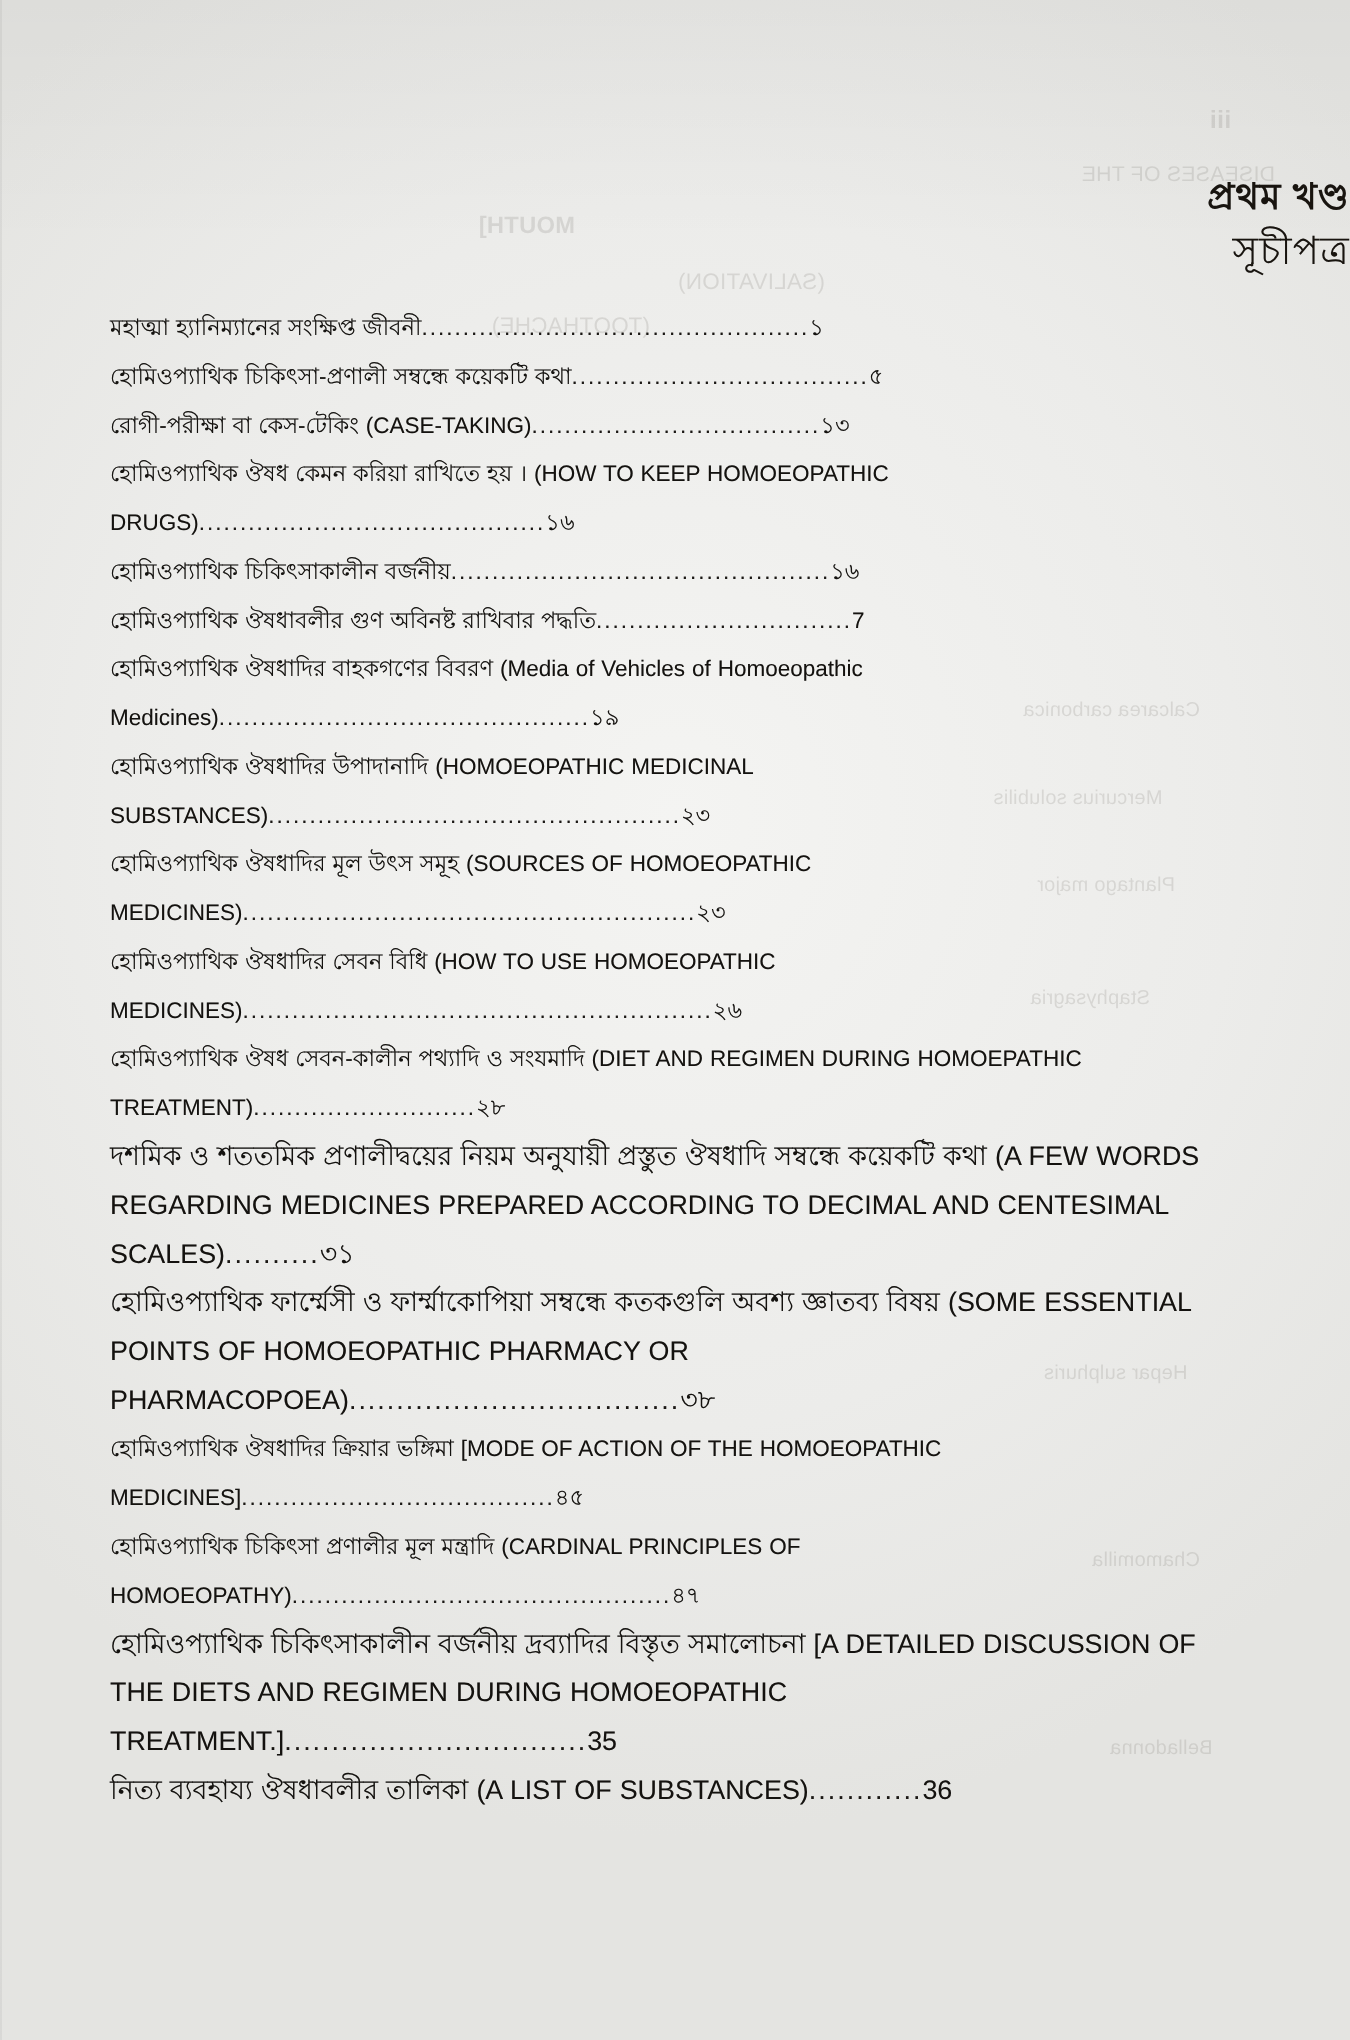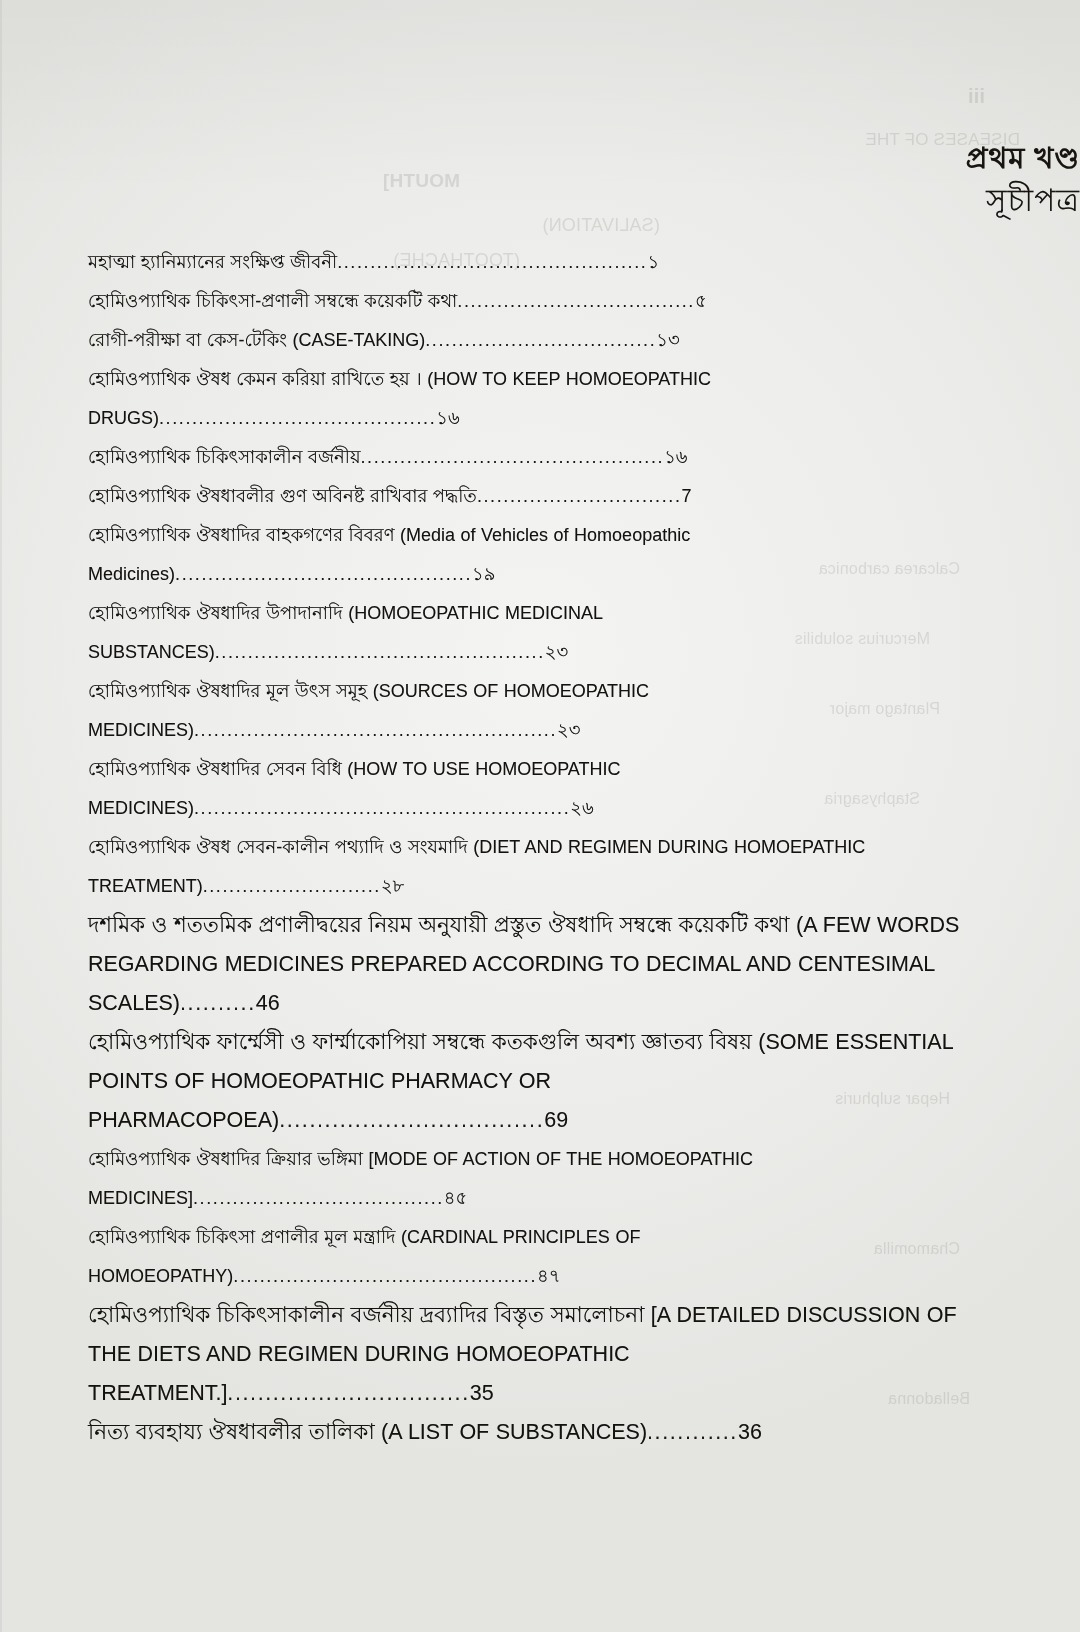--- a/index.html
+++ b/index.html
@@ -169,24 +169,24 @@
     <div class="toc-entry">
       <span class="txt">হোমিওপ্যাথিক ঔষধাদির মূল উৎস সমূহ (SOURCES OF HOMOEOPATHIC MEDICINES)</span><span class="dots">.......................................................</span><span class="pg">২৩</span>
     </div>
     <div class="toc-entry">
       <span class="txt">হোমিওপ্যাথিক ঔষধাদির সেবন বিধি (HOW TO USE HOMOEOPATHIC MEDICINES)</span><span class="dots">.........................................................</span><span class="pg">২৬</span>
     </div>
     <div class="toc-entry">
       <span class="txt">হোমিওপ্যাথিক ঔষধ সেবন-কালীন পথ্যাদি ও সংযমাদি (DIET AND REGIMEN DURING HOMOEPATHIC TREATMENT)</span><span class="dots">...........................</span><span class="pg">২৮</span>
     </div>
     <div class="toc-entry wide">
-      <span class="txt">দশমিক ও শততমিক প্রণালীদ্বয়ের নিয়ম অনুযায়ী প্রস্তুত ঔষধাদি সম্বন্ধে কয়েকটি কথা (A FEW WORDS REGARDING MEDICINES PREPARED ACCORDING TO DECIMAL AND CENTESIMAL SCALES)</span><span class="dots">..........</span><span class="pg">46</span>
-    </div>
-    <div class="toc-entry wide">
-      <span class="txt">হোমিওপ্যাথিক ফার্ম্মেসী ও ফার্ম্মাকোপিয়া সম্বন্ধে কতকগুলি অবশ্য জ্ঞাতব্য বিষয় (SOME ESSENTIAL POINTS OF HOMOEOPATHIC PHARMACY OR PHARMACOPOEA)</span><span class="dots">...................................</span><span class="pg">69</span>
+      <span class="txt">দশমিক ও শততমিক প্রণালীদ্বয়ের নিয়ম অনুযায়ী প্রস্তুত ঔষধাদি সম্বন্ধে কয়েকটি কথা (A FEW WORDS REGARDING MEDICINES PREPARED ACCORDING TO DECIMAL AND CENTESIMAL SCALES)</span><span class="dots">..........</span><span class="pg">৩১</span>
+    </div>
+    <div class="toc-entry wide">
+      <span class="txt">হোমিওপ্যাথিক ফার্ম্মেসী ও ফার্ম্মাকোপিয়া সম্বন্ধে কতকগুলি অবশ্য জ্ঞাতব্য বিষয় (SOME ESSENTIAL POINTS OF HOMOEOPATHIC PHARMACY OR PHARMACOPOEA)</span><span class="dots">...................................</span><span class="pg">৩৮</span>
     </div>
     <div class="toc-entry">
       <span class="txt">হোমিওপ্যাথিক ঔষধাদির ক্রিয়ার ভঙ্গিমা  [MODE OF ACTION OF THE HOMOEOPATHIC MEDICINES]</span><span class="dots">......................................</span><span class="pg">৪৫</span>
     </div>
     <div class="toc-entry">
       <span class="txt">হোমিওপ্যাথিক চিকিৎসা প্রণালীর মূল মন্ত্রাদি (CARDINAL PRINCIPLES OF HOMOEOPATHY)</span><span class="dots">..............................................</span><span class="pg">৪৭</span>
     </div>
     <div class="toc-entry wide">
       <span class="txt">হোমিওপ্যাথিক চিকিৎসাকালীন বর্জনীয় দ্রব্যাদির বিস্তৃত সমালোচনা  [A DETAILED DISCUSSION OF THE DIETS AND REGIMEN DURING HOMOEOPATHIC TREATMENT.]</span><span class="dots">................................</span><span class="pg">35</span>
     </div>

